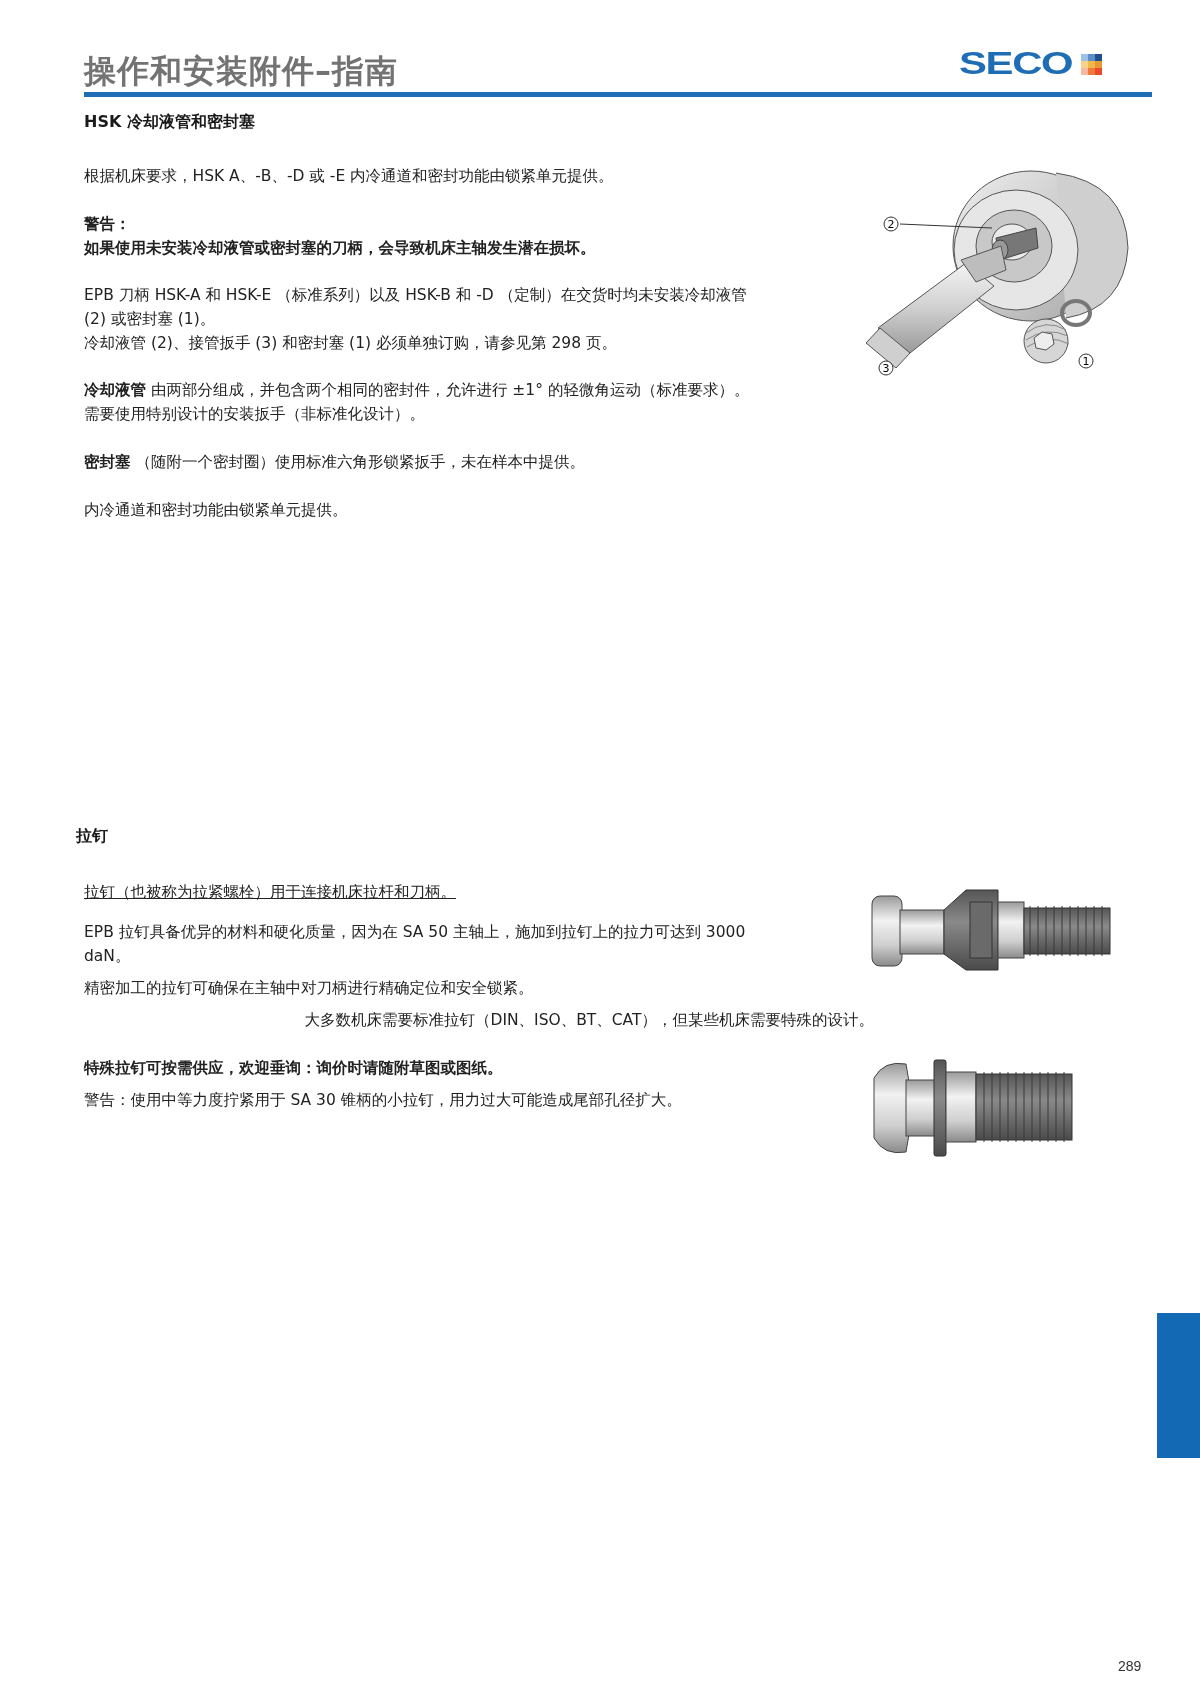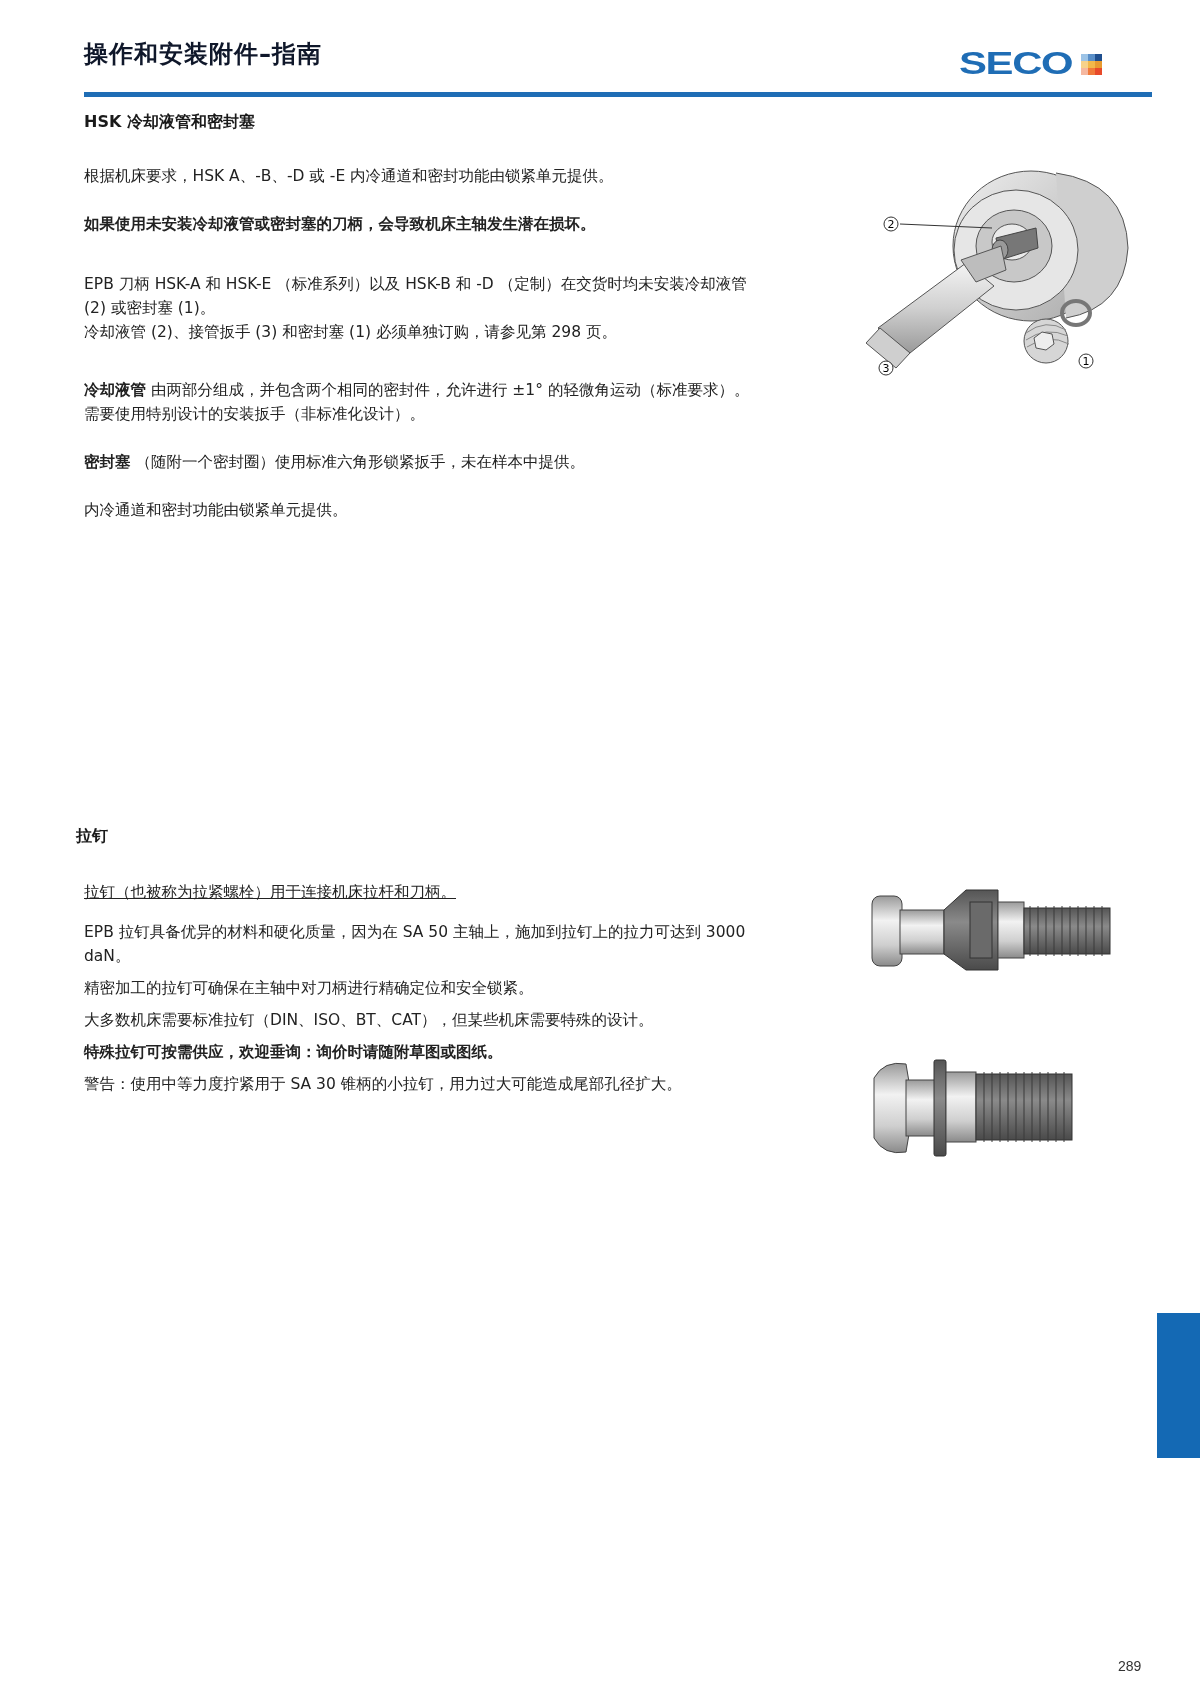--- a/index.html
+++ b/index.html
@@ -1,19 +1,19 @@
 <!DOCTYPE html>
 <html><head>
   <meta charset="utf-8">
   <style>
     html, body { margin: 0; padding: 0; background: #ffffff; }
     body { width: 1200px; height: 1697px; position: relative; overflow: hidden;
            font-family: "Liberation Sans", "DejaVu Sans", sans-serif; color: #1f1f1f; }
     .abs { position: absolute; }
-    .page-title { left: 84px; top: 38px; font-size: 24px; font-weight: bold; letter-spacing: 1px; color: #0f172a;
+    .page-title { left: 84px; top: 50px; font-size: 32px; font-weight: bold; letter-spacing: 1px; color: #737373;
                   font-family: "DejaVu Sans", sans-serif; }
     .logo { left: 959px; top: 46px; display: flex; align-items: center; }
     .logo-text { font-family: "Liberation Sans", sans-serif; font-weight: bold; font-size: 31px; color: #1f6db5;
                  letter-spacing: -1px; transform: scaleX(1.35); transform-origin: left center; font-style: normal; }
     .logo-mark { margin-left: 38px; display: grid; grid-template-columns: 7px 7px 7px; grid-template-rows: 7px 7px 7px; gap: 0; }
     .logo-mark span { display: block; width: 7px; height: 7px; }
     .header-rule { left: 84px; top: 92px; width: 1068px; height: 5px; background: #1f6db5; }
     .section-h { font-size: 16px; font-weight: bold; color: #1a1a1a; font-family: "DejaVu Sans", sans-serif; }
     .para { font-size: 15.5px; line-height: 24px; color: #222; width: 760px; font-family: "DejaVu Sans", sans-serif; }
     .para p { margin: 0; }
@@ -45,24 +45,25 @@
 
 <div class="abs header-rule"></div>
 
 <div class="abs section-h" style="left:84px; top:112px;">HSK 冷却液管和密封塞</div>
 
 <div class="abs para" style="left:84px; top:164px;">
   <p>根据机床要求，HSK A、-B、-D 或 -E 内冷通道和密封功能由锁紧单元提供。</p>
 </div>
 
 <div class="abs para" style="left:84px; top:212px;">
+  <p class="bold">警告：</p>
   <p class="bold">如果使用未安装冷却液管或密封塞的刀柄，会导致机床主轴发生潜在损坏。</p>
 </div>
 
-<div class="abs para" style="left:84px; top:272px; width:790px;">
+<div class="abs para" style="left:84px; top:283px; width:790px;">
   <p>EPB 刀柄 HSK-A 和 HSK-E （标准系列）以及 HSK-B 和 -D （定制）在交货时均未安装冷却液管</p>
   <p>(2) 或密封塞 (1)。</p>
   <p>冷却液管 (2)、接管扳手 (3) 和密封塞 (1) 必须单独订购，请参见第 298 页。</p>
 </div>
 
 <div class="abs para" style="left:84px; top:378px; width:800px;">
   <p><span class="bold">冷却液管</span><span> 由两部分组成，并包含两个相同的密封件，允许进行 ±1° 的轻微角运动（标准要求）。</span></p>
   <p>需要使用特别设计的安装扳手（非标准化设计）。</p>
 </div>
 
@@ -116,21 +117,21 @@
   <text x="20" y="204" text-anchor="middle" class="callout">3</text>
 </svg>
 
 <div class="abs section-h" style="left:76px; top:826px;">拉钉</div>
 
 <div class="abs para" style="left:84px; top:880px; width:790px; line-height:24px;">
   <p style="margin-bottom:16px;text-decoration:underline;">拉钉（也被称为拉紧螺栓）用于连接机床拉杆和刀柄。</p>
   <p>EPB 拉钉具备优异的材料和硬化质量，因为在 SA 50 主轴上，施加到拉钉上的拉力可达到 3000</p>
   <p style="margin-bottom:8px;">daN。</p>
   <p style="margin-bottom:8px;">精密加工的拉钉可确保在主轴中对刀柄进行精确定位和安全锁紧。</p>
-  <p style="margin-bottom:8px;">大多数机床需要标准拉钉（DIN、ISO、BT、CAT），但某些机床需要特殊的设计。</p>
+  <p style="margin-bottom:24px;text-align:right;">大多数机床需要标准拉钉（DIN、ISO、BT、CAT），但某些机床需要特殊的设计。</p>
   <p style="margin-bottom:8px;font-weight:bold;">特殊拉钉可按需供应，欢迎垂询：询价时请随附草图或图纸。</p>
   <p>警告：使用中等力度拧紧用于 SA 30 锥柄的小拉钉，用力过大可能造成尾部孔径扩大。</p>
 </div>
 
 <svg class="illus" style="left:870px; top:888px;" width="250" height="84" viewBox="0 0 250 84">
   <defs>
     <linearGradient id="steel" x1="0" y1="0" x2="0" y2="1">
       <stop offset="0" stop-color="#9a9a9a"></stop>
         <stop offset="0.35" stop-color="#f2f2f2"></stop>
         <stop offset="0.7" stop-color="#cfcfcf"></stop>

